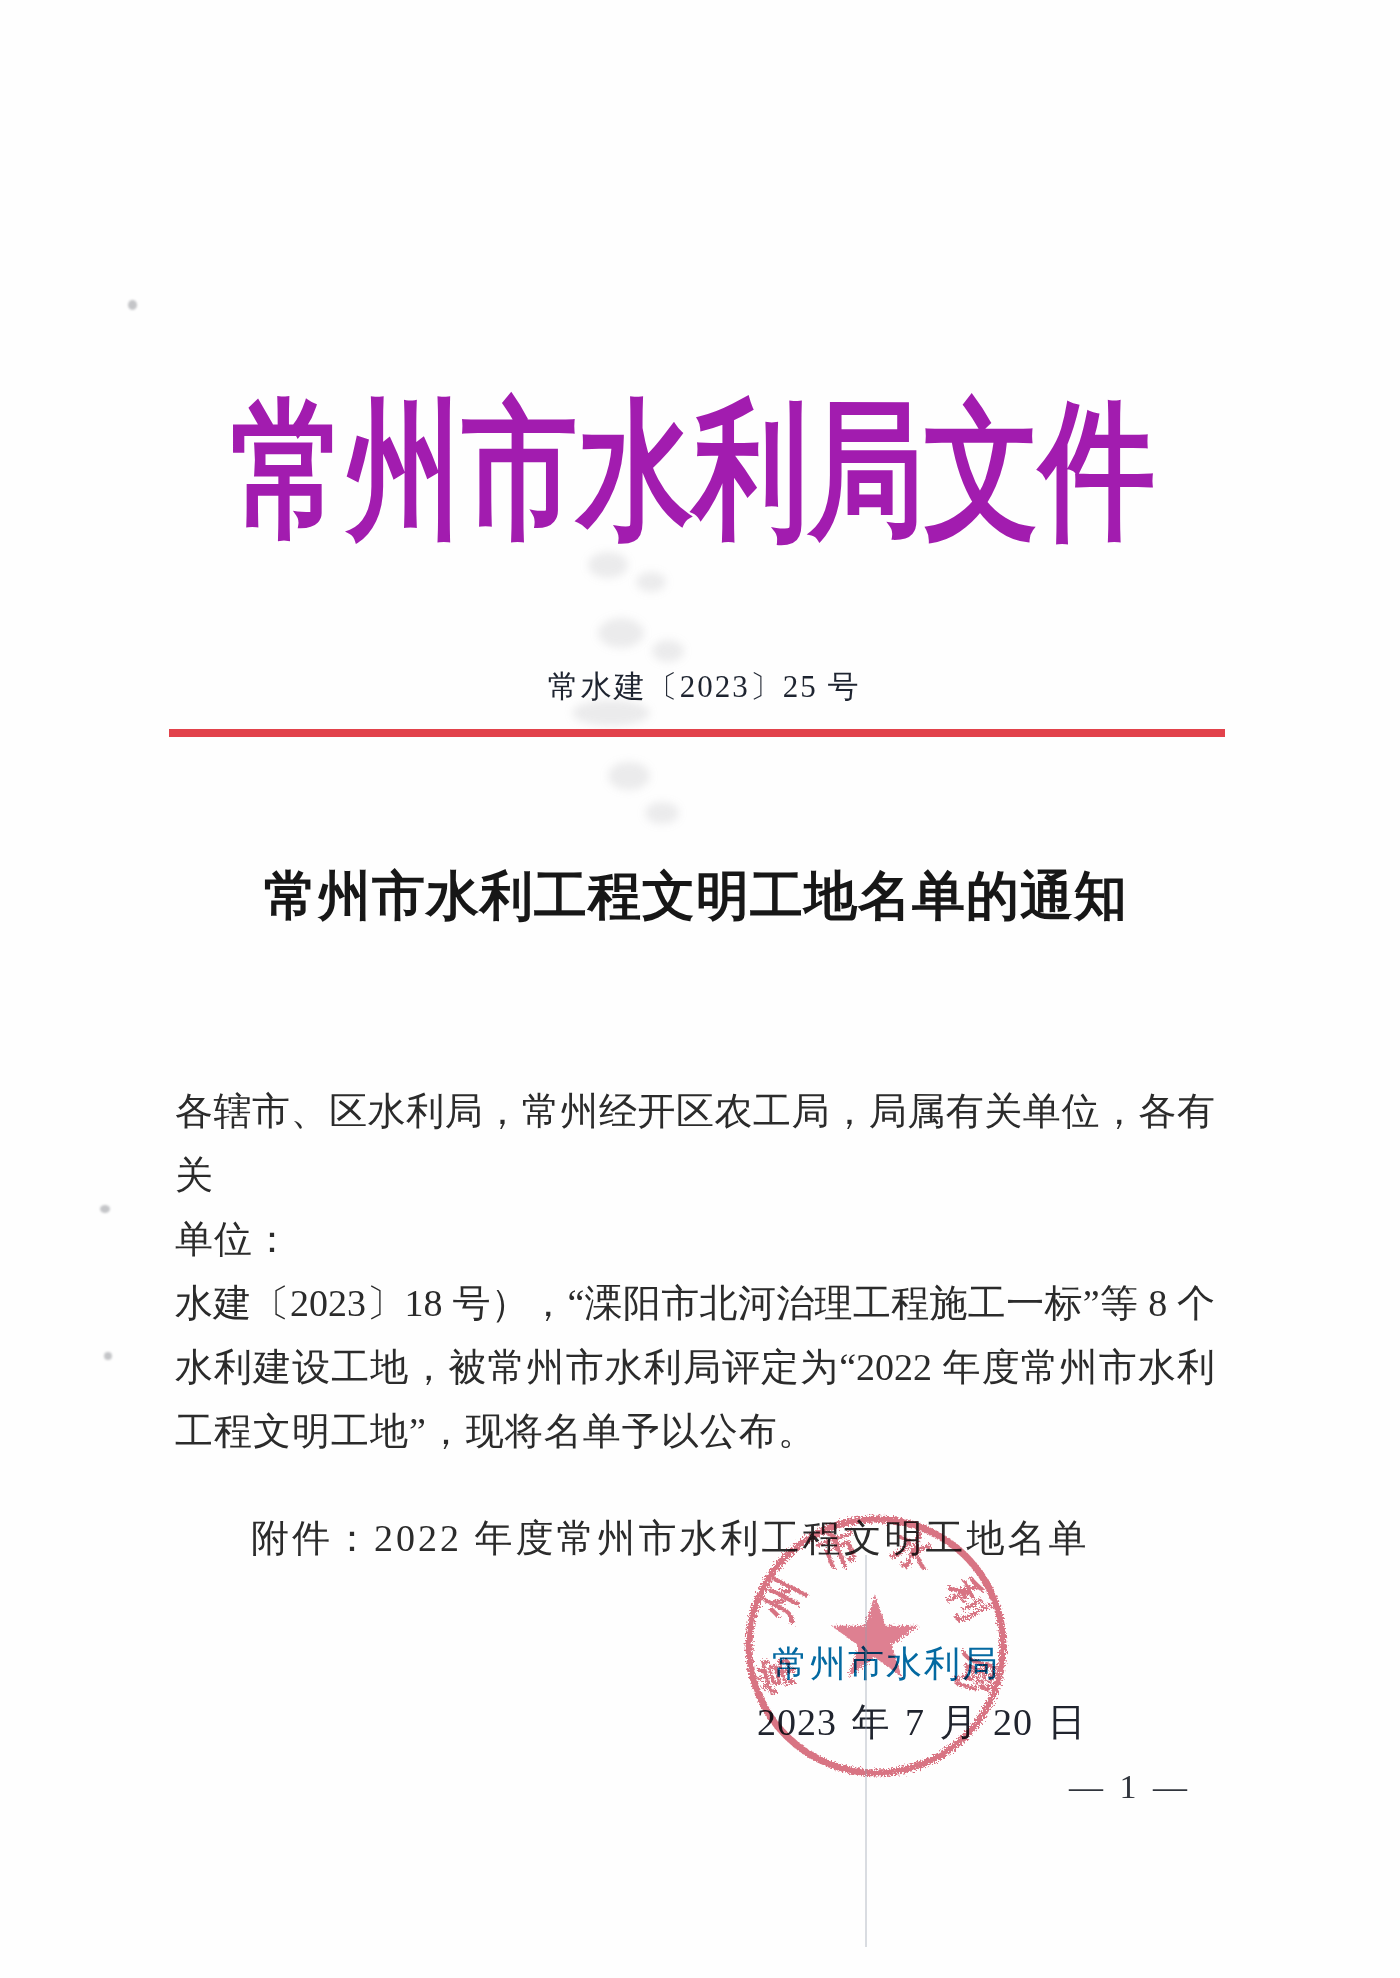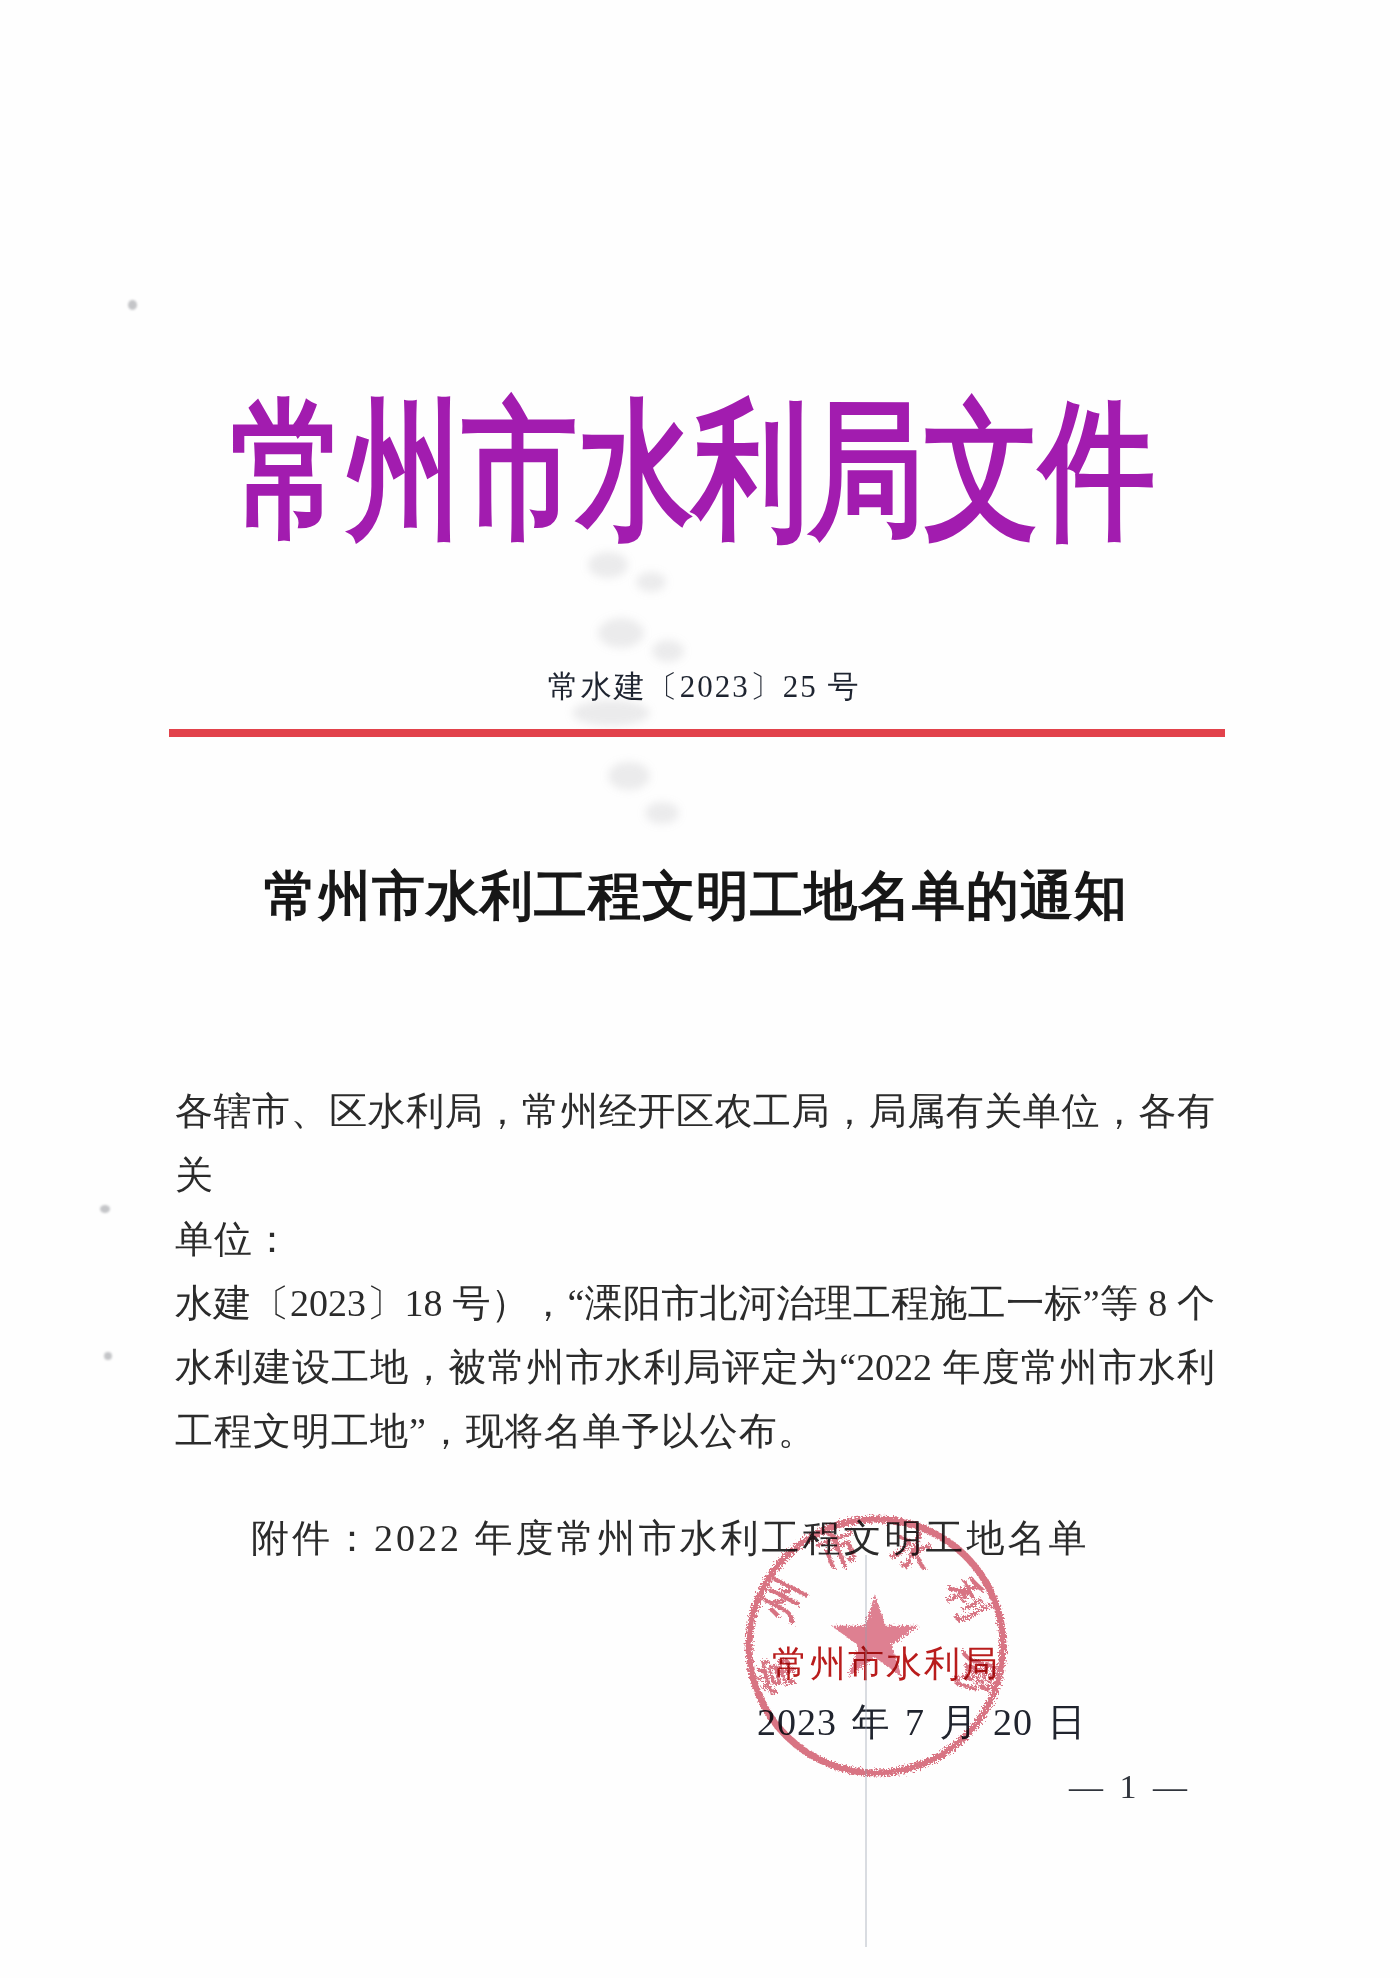--- a/index.html
+++ b/index.html
@@ -43,21 +43,21 @@
     position:absolute;top:1079px;left:175px;width:1040px;
     font-size:38px;line-height:64px;color:#2b2b2b;
   }
   .bl{white-space:nowrap;letter-spacing:1px;}
   .bl.just{white-space:normal;text-align:justify;text-align-last:justify;letter-spacing:0;}
   .bl.ind{padding-left:76px;}
   .bl.attach{margin-top:43px;padding-left:76px;letter-spacing:3px;}
   
   .sig-org{
     position:absolute;left:772px;top:1640px;
-    font-size:36px;letter-spacing:2px;color:#b91c1c;white-space:nowrap;
+    font-size:36px;letter-spacing:2px;color:#0369a1;white-space:nowrap;
   }
   .sig-date{
     position:absolute;left:757px;top:1690px;
     font-size:38px;letter-spacing:1px;word-spacing:4px;color:#20242e;white-space:nowrap;margin-top:7px;
   }
   
   .pagenum{
     position:absolute;left:1058px;top:1768px;width:140px;
     text-align:center;font-size:34px;color:#30343c;word-spacing:8px;white-space:nowrap;
   }

